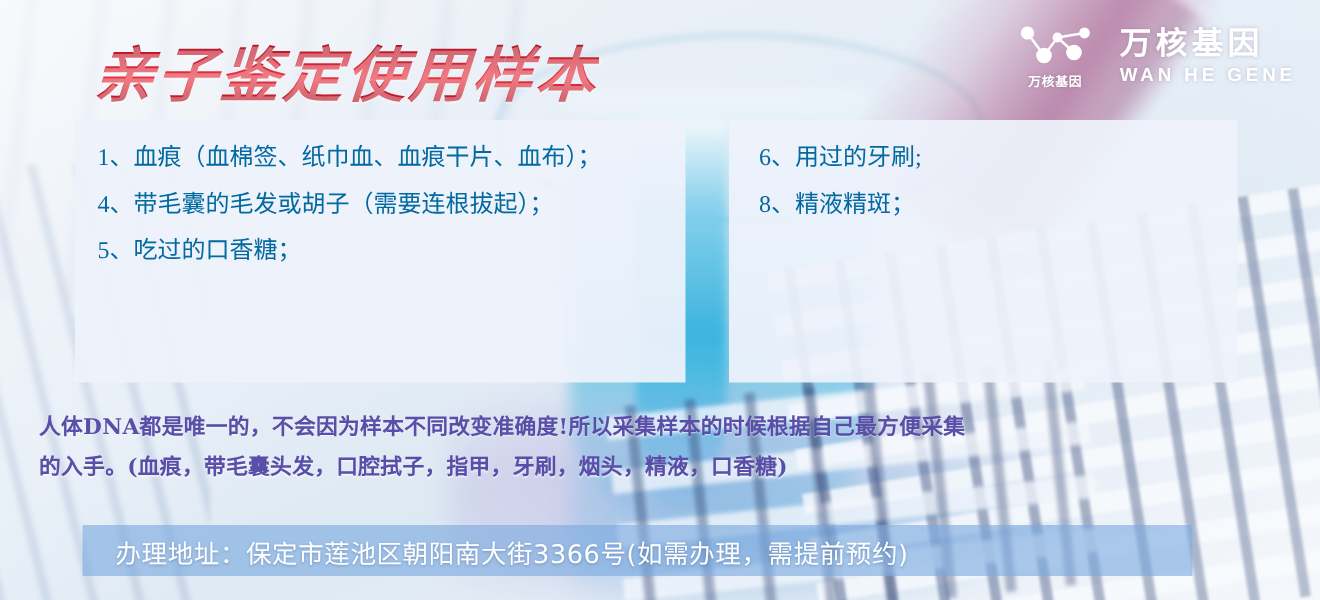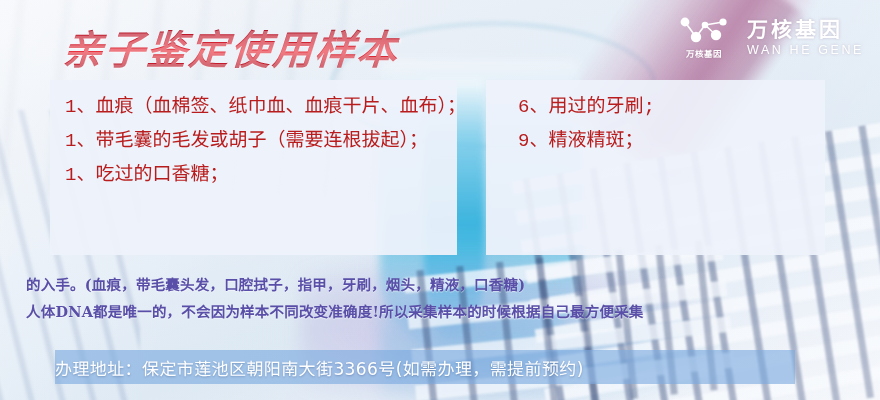--- a/index.html
+++ b/index.html
@@ -255,21 +255,21 @@
   .logo-cn {
     font-size: 21px;
     font-weight: 700;
     color: #ffffff;
     letter-spacing: 3px;
     line-height: 1.15;
     text-shadow: 0 0 3px rgba(130,100,130,0.35);
   }
   .logo-en {
     font-size: 12.5px;
-    font-weight: 400;
+    font-weight: 700;
     color: #ffffff;
     letter-spacing: 2.6px;
     line-height: 1.2;
     text-shadow: 0 0 3px rgba(130,100,130,0.35);
   }
 
   
   .panel {
     position: absolute;
     top: 80px;
@@ -277,29 +277,29 @@
     background: rgba(238,242,251,0.93);
     box-sizing: border-box;
   }
   .panel-left  { left: 50px;  width: 407px; }
   .panel-right { left: 486px; width: 339px; }
 
   .panel-inner {
     padding: 18px 0 0 0;
   }
   .sample-item {
-    font-size: 19px;
-    color: #b91c1c;
+    font-size: 16px;
+    color: #0369a1;
     line-height: 1;
     margin-bottom: 15px;
     white-space: nowrap;
-    font-family: Liberation Mono, monospace;
+    font-family: Liberation Serif, serif;
   }
   .panel-left .sample-item  { padding-left: 15px; }
-  .panel-right .sample-item { padding-left: 32px; }
+  .panel-right .sample-item { padding-left: 20px; }
 
   
   .note {
     position: absolute;
     left: 26px;
     top: 272px;
     width: 835px;
     font-family: "DejaVu Serif", "Liberation Serif", serif;
     font-size: 14.5px;
     font-weight: 700;
@@ -315,20 +315,21 @@
     position: absolute;
     left: 55px;
     top: 350px;
     width: 740px;
     height: 34px;
     background: rgba(123,170,222,0.62);
     display: flex;
     align-items: center;
   }
   .address-text {
+    padding-left: 22px;
     font-size: 17px;
     color: #ffffff;
     letter-spacing: 0.4px;
     white-space: nowrap;
     font-family: "DejaVu Sans", "Liberation Sans", sans-serif;
     text-shadow: 0 1px 2px rgba(40,70,120,0.35);
   }
 </style>
 </head>
 <body>
@@ -368,34 +369,34 @@
     </div>
     <div class="logo-text">
       <div class="logo-cn">万核基因</div>
       <div class="logo-en">WAN HE GENE</div>
     </div>
   </div>
 
   <div class="panel panel-left">
     <div class="panel-inner">
       <div class="sample-item">1、血痕（血棉签、纸巾血、血痕干片、血布）；</div>
-      <div class="sample-item">1、带毛囊的毛发或胡子（需要连根拔起）；</div>
-      <div class="sample-item">1、吃过的口香糖；</div>
+      <div class="sample-item">4、带毛囊的毛发或胡子（需要连根拔起）；</div>
+      <div class="sample-item">5、吃过的口香糖；</div>
     </div>
   </div>
 
   <div class="panel panel-right">
     <div class="panel-inner">
       <div class="sample-item">6、用过的牙刷;</div>
-      <div class="sample-item">9、精液精斑；</div>
+      <div class="sample-item">8、精液精斑；</div>
     </div>
   </div>
 
   <div class="note">
+    <div class="note-line">人体DNA都是唯一的，不会因为样本不同改变准确度!所以采集样本的时候根据自己最方便采集</div>
     <div class="note-line">的入手。(血痕，带毛囊头发，口腔拭子，指甲，牙刷，烟头，精液，口香糖)</div>
-    <div class="note-line">人体DNA都是唯一的，不会因为样本不同改变准确度!所以采集样本的时候根据自己最方便采集</div>
   </div>
 
   <div class="address-bar">
     <div class="address-text">办理地址：保定市莲池区朝阳南大街3366号(如需办理，需提前预约)</div>
   </div>
 
 </div>
 
 </body></html>

